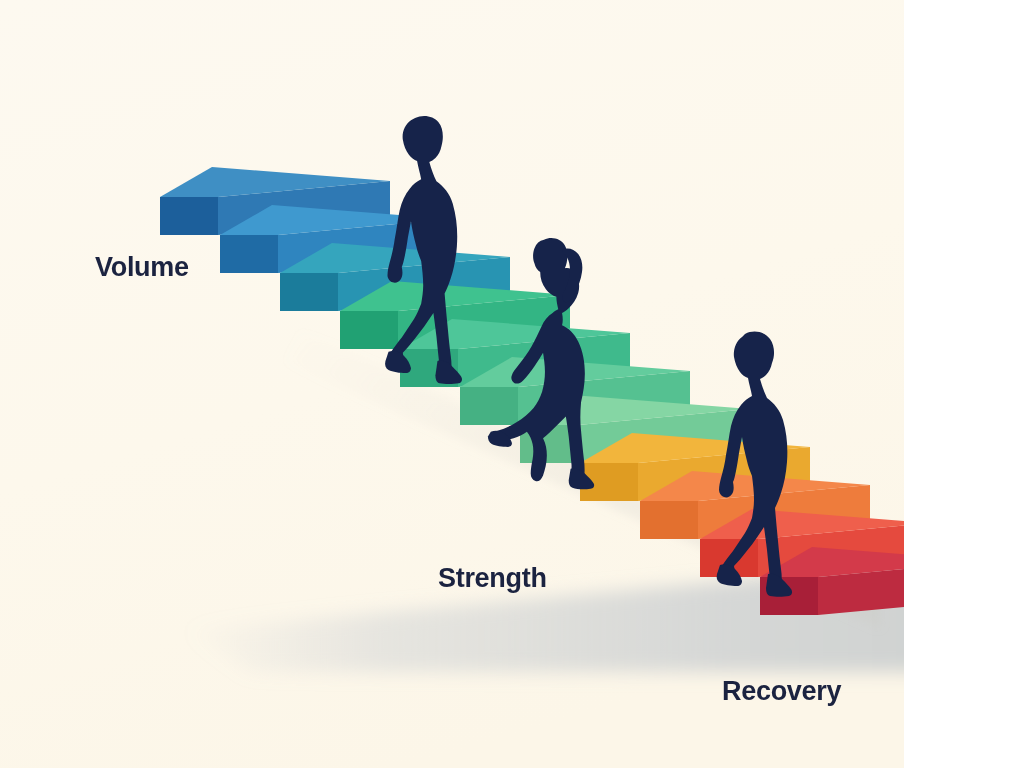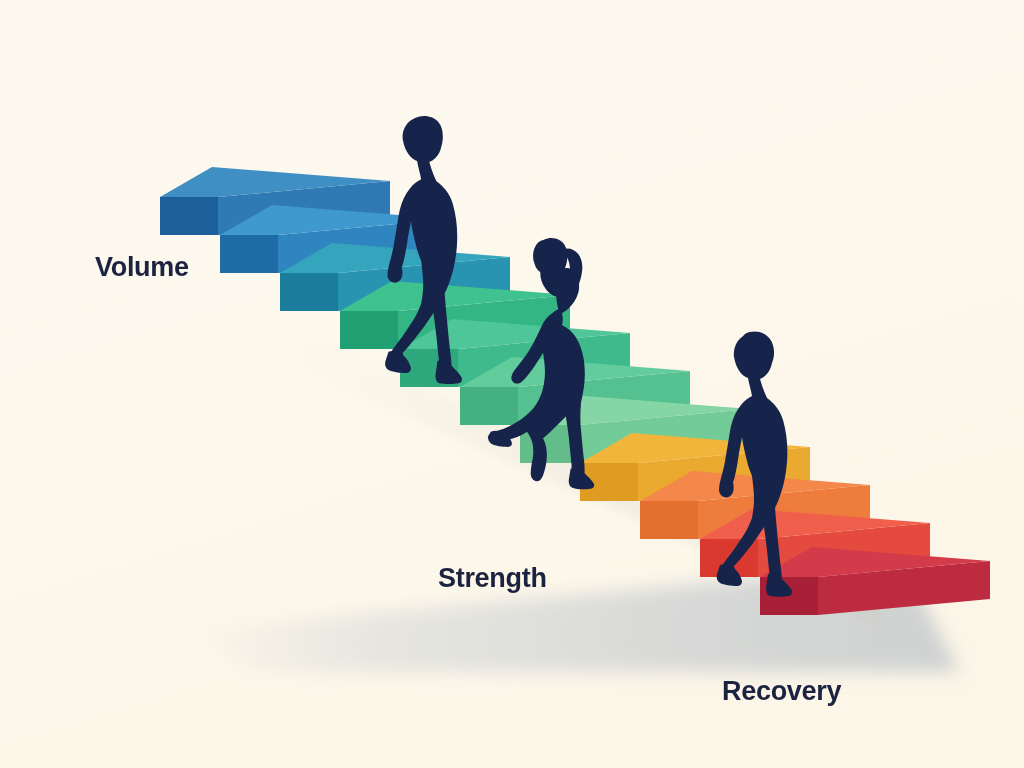--- a/index.html
+++ b/index.html
@@ -3,21 +3,21 @@
 <meta charset="utf-8">
 <title>Training Progression Staircase</title>
 <style>
   html, body {
     margin: 0;
     padding: 0;
     background: #ffffff;
   }
   #stage {
     position: relative;
-    width: 1024px;
+    width: 904px;
     height: 768px;
     overflow: hidden;
     font-family: "Liberation Sans", "DejaVu Sans", sans-serif;
     text-align: right;
   }
   #scene-svg {
     position: absolute;
     left: 0;
     top: 0;
     width: 1024px;

